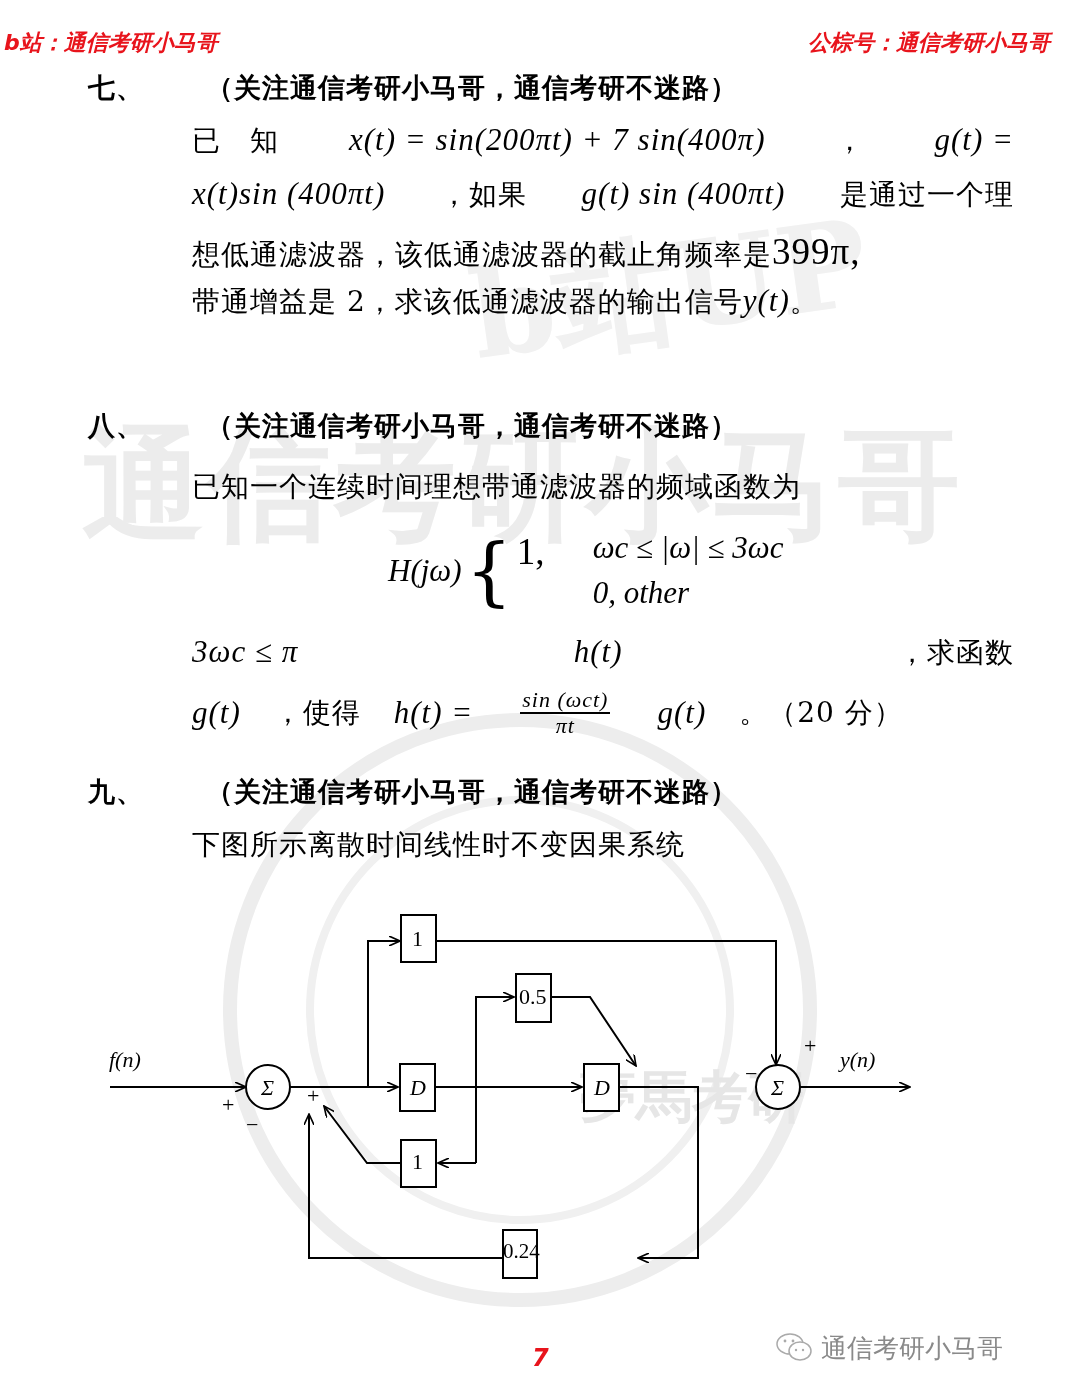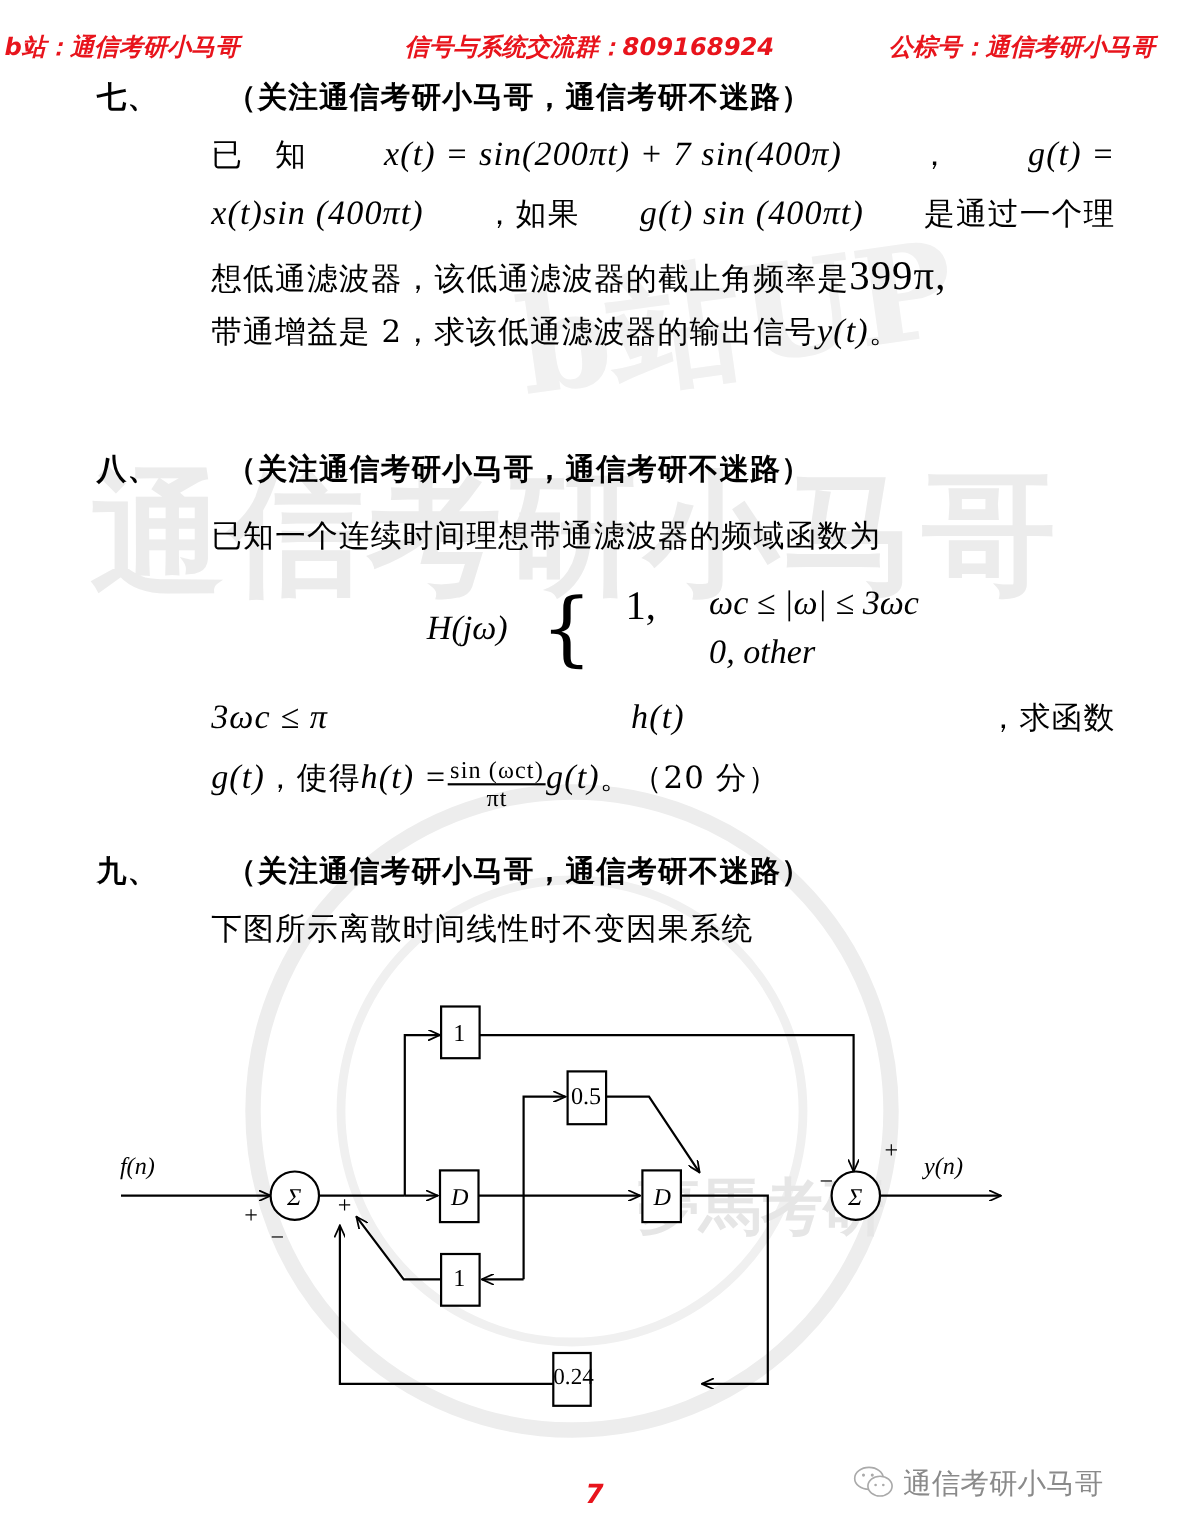--- a/index.html
+++ b/index.html
@@ -11,34 +11,33 @@
   .header span { position: absolute; top: 4px; white-space: nowrap; }
   .wm { position: absolute; color: #eeeeee; font-weight: bold; white-space: nowrap; pointer-events: none; }
   .qhead { position: absolute; left: 88px; font-size: 27px; font-weight: bold; white-space: nowrap;
            font-family: "DejaVu Serif", serif; letter-spacing: 1px; }
   .qhead .num { display: inline-block; width: 118px; }
   .line { position: absolute; left: 192px; font-size: 28px; white-space: nowrap; letter-spacing: 1px; }
   .m { font-family: "Liberation Serif", "DejaVu Serif", serif; font-style: italic; font-size: 31px; }
   .mr { font-family: "Liberation Serif", "DejaVu Serif", serif; font-size: 37px; }
   .justify { width: 822px; display: flex; justify-content: space-between; align-items: baseline; }
   .frac { display: inline-flex; flex-direction: column; align-items: center; vertical-align: middle;
-          font-family: "Liberation Serif", serif; font-size: 22px; line-height: 1.1; margin: 0 0; }
+          font-family: "Liberation Serif", serif; font-style: italic; font-size: 22px; line-height: 1.1; margin: 0 14px; }
   .frac .top { border-bottom: 2px solid #000; padding: 0 2px; }
   .diagram { position: absolute; left: 100px; top: 900px; }
   .page-num { position: absolute; left: 532px; top: 1344px; color: #e8141c; font-weight: bold;
               font-style: italic; font-size: 24px; font-family: "DejaVu Sans", sans-serif; }
   .wechat { position: absolute; left: 775px; top: 1330px; color: #8a8a8a; font-size: 26px;
             font-family: "DejaVu Sans", sans-serif; display: flex; align-items: center; gap: 6px; }
 </style>
 </head>
 <body>
 
 <div class="header">
   <span style="left:4px">b站：通信考研小马哥</span>
-  <span style="left:368px">信号与系统交流群：809168924</span>
   <span style="left:808px">公棕号：通信考研小马哥</span>
 </div>
 
 <div class="wm" style="left:470px; top:210px; font-size:120px; color:#f1f1f1; transform:rotate(-8deg);">b站UP</div>
 <div class="wm" style="left:82px; top:405px; font-size:122px; letter-spacing:4px; color:#ececec;">通信考研小马哥</div>
 <svg style="position:absolute; left:210px; top:690px;" width="620" height="620">
   <circle cx="310" cy="320" r="290" fill="none" stroke="#ededed" stroke-width="14"></circle>
   <circle cx="310" cy="320" r="210" fill="none" stroke="#f0f0f0" stroke-width="8"></circle>
 </svg>
 <div class="wm" style="left:580px; top:1060px; font-size:56px; color:#e6e6e6;">夢馬考研</div>
@@ -63,37 +62,37 @@
 </div>
 <div class="line" style="top:283px;">
   <span>带通增益是 2，求该低通滤波器的输出信号</span><span class="m">y(t)</span><span>。</span>
 </div>
 
 <div class="qhead" style="top:408px;">
   <span class="num">八、</span><span>（关注通信考研小马哥，通信考研不迷路）</span>
 </div>
 <div class="line" style="top:468px;">已知一个连续时间理想带通滤波器的频域函数为</div>
 
-<div style="position:absolute; left:388px; top:530px; display:flex; align-items:center;gap:26px;">
+<div style="position:absolute; left:388px; top:530px; display:flex; align-items:center;">
   <span class="m">H(jω)</span>
   <span style="font-size:74px; font-family:'DejaVu Serif',serif; font-weight:100; margin:0 4px; line-height:1;">{</span>
   <div style="display:grid; grid-template-columns:76px auto; row-gap:2px;">
     <span class="mr">1,</span>
     <span class="m">ωc ≤ |ω| ≤ 3ωc</span>
     <span></span>
     <span class="m">0, other</span>
   </div>
 </div>
 
 <div class="line justify" style="top:634px;">
   <span class="m">3ωc ≤ π</span>
   <span class="m">h(t)</span>
   <span>，求函数</span>
 </div>
-<div class="line" style="top:688px; display:flex; ">
+<div class="line" style="top:688px; display:flex; align-items:center;gap:33px;">
   <span class="m">g(t)</span>
   <span>，使得</span>
   <span class="m">h(t) =</span>
   <span class="frac">
     <span class="top">sin (ωct)</span>
     <span>πt</span>
   </span>
   <span class="m">g(t)</span>
   <span>。（20 分）</span>
 </div>

